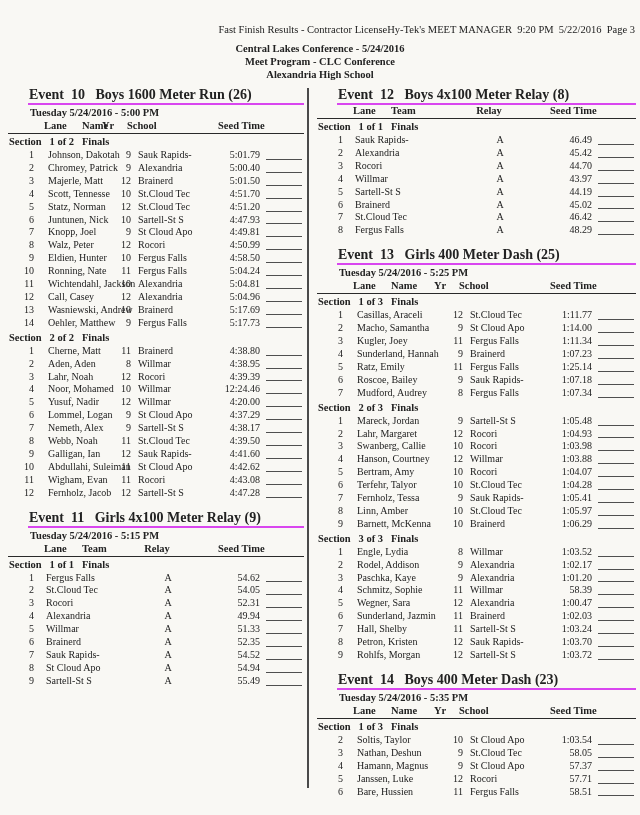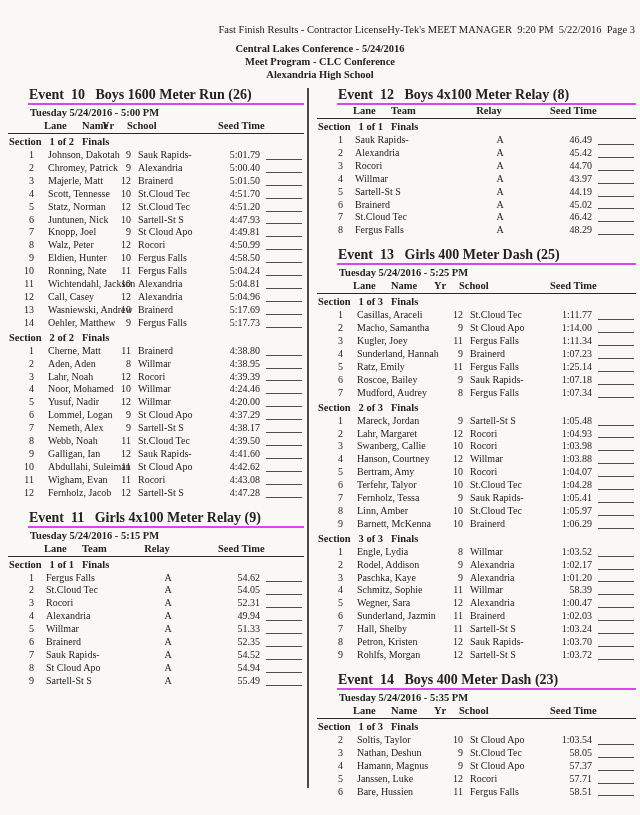--- a/index.html
+++ b/index.html
@@ -229,21 +229,21 @@
             <div class="cell c-yr">12</div>
             <div class="cell c-school">Rocori</div>
             <div class="cell c-seed">4:39.39</div>
             <div class="c-blank"></div>
           </div>
           <div class="entry-row">
             <div class="cell c-lane">4</div>
             <div class="cell c-name">Noor, Mohamed</div>
             <div class="cell c-yr">10</div>
             <div class="cell c-school">Willmar</div>
-            <div class="cell c-seed">4:24.46</div>
+            <div class="cell c-seed">12:24.46</div>
             <div class="c-blank"></div>
           </div>
           <div class="entry-row">
             <div class="cell c-lane">5</div>
             <div class="cell c-name">Yusuf, Nadir</div>
             <div class="cell c-yr">12</div>
             <div class="cell c-school">Willmar</div>
             <div class="cell c-seed">4:20.00</div>
             <div class="c-blank"></div>
           </div>

